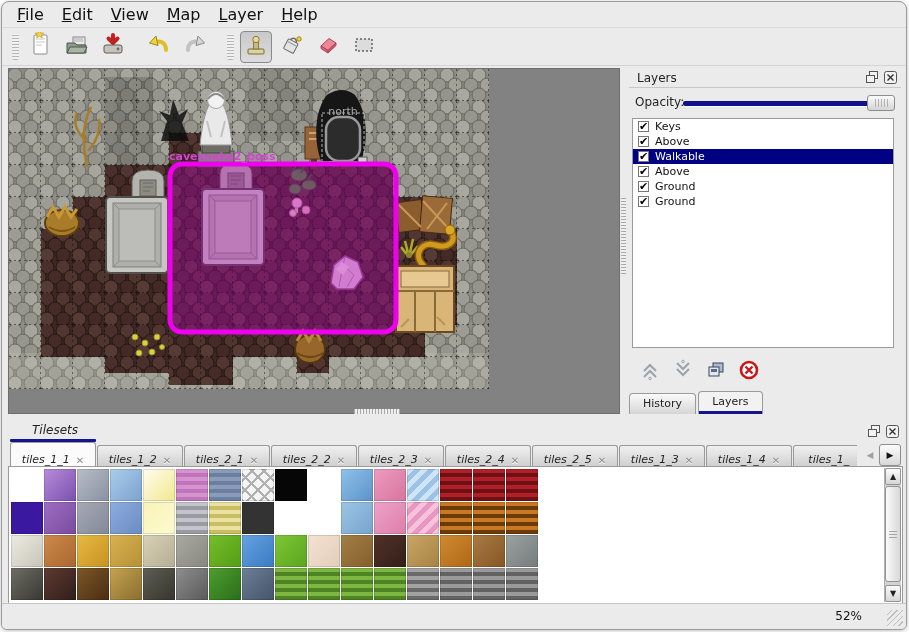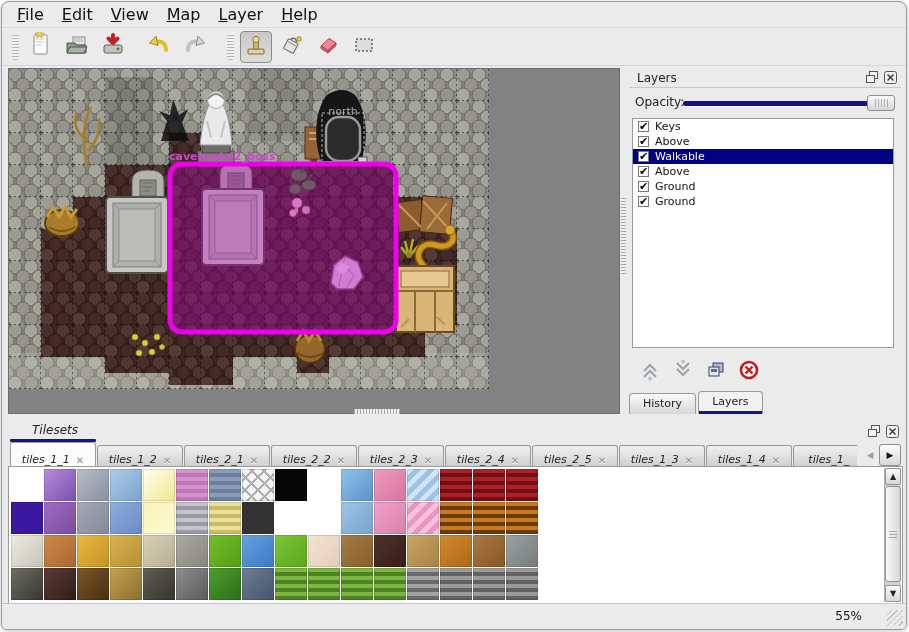--- a/index.html
+++ b/index.html
@@ -539,17 +539,17 @@
         </div>
       <div class="vscroll">
         <div class="vs-btn vs-up">▲</div>
         <div class="vs-thumb"></div>
         <div class="vs-btn vs-down">▼</div>
       </div>
     </div>
   </div>
 
   <div class="statusbar">
-    <span class="zoomtxt">55%</span>
+    <span class="zoomtxt">52%</span>
     <div class="grip"></div>
   </div>
 
 </div>
 
 </body></html>

